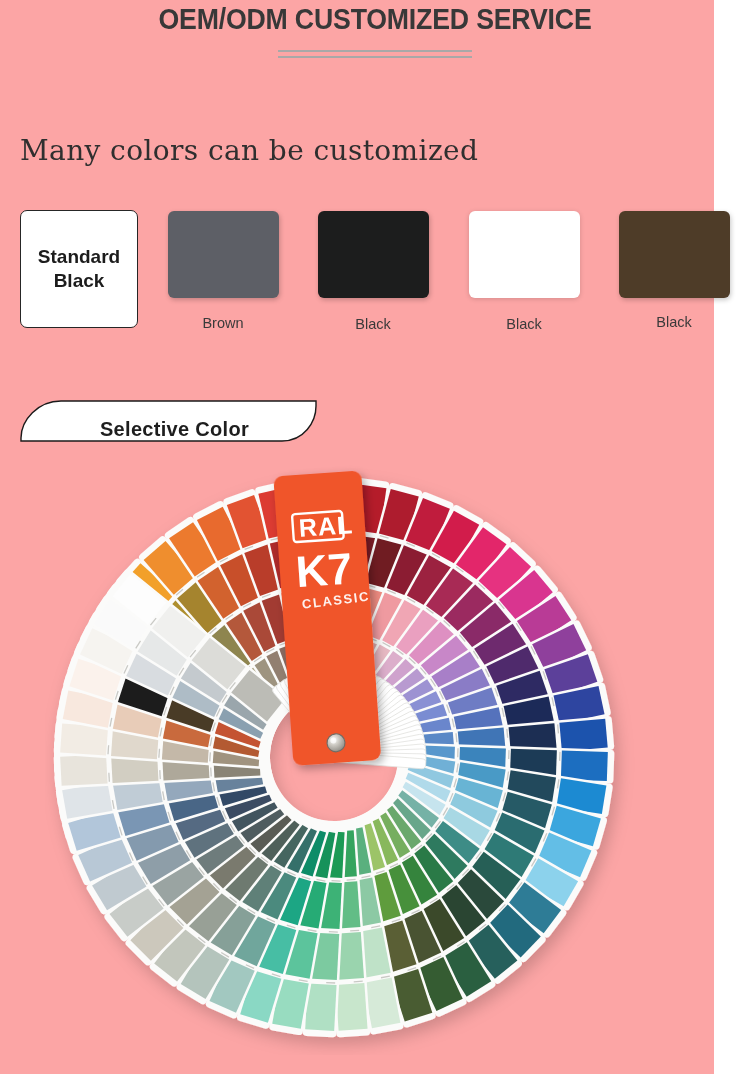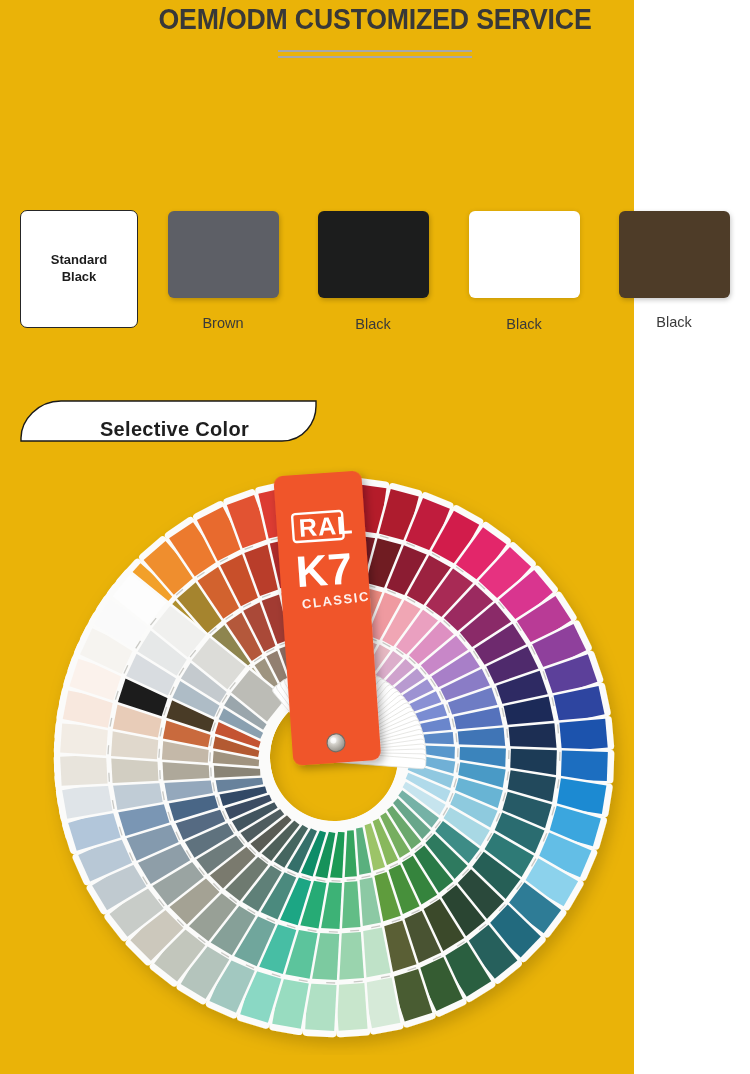--- a/index.html
+++ b/index.html
@@ -6,22 +6,22 @@
   * { box-sizing: border-box; }
   html, body {
     margin: 0; padding: 0;
     width: 750px; height: 1074px;
     background: #ffffff;
     font-family: "Liberation Sans", sans-serif;
     overflow: hidden;
   }
   .page {
     position: relative;
-    width: 634px; height: 1074px;
-    background: #eab308;
+    width: 714px; height: 1074px;
+    background: #fca5a5;
   }
 
   
   .page-title {
     position: absolute;
     left: 0; top: 3px;
     width: 750px;
     text-align: center;
     font-family: "Liberation Sans Narrow", "Liberation Sans", sans-serif;
     font-weight: bold;
@@ -71,21 +71,21 @@
     border-radius: 7px;
     background: #fff;
     display: flex;
     flex-direction: column;
     align-items: center;
     justify-content: center;
     line-height: 1.28;
   }
   .std-box span {
     display: block;
-    font-size: 13px;
+    font-size: 19px;
     font-weight: bold;
     color: #1c1c1c;
     text-align: center;
   }
   .swatch {
     position: absolute;
     width: 111px; height: 87px;
     border-radius: 6px;
     box-shadow: 1px 2px 5px rgba(0,0,0,0.22);
   }
@@ -132,20 +132,21 @@
 
 <div class="page">
 
   <div class="page-title">OEM/ODM CUSTOMIZED SERVICE</div>
 
   <div class="title-divider">
     <div class="rule r1"></div>
     <div class="rule r2"></div>
   </div>
 
+  <div class="subtitle">Many colors can be customized</div>
 
   <div class="swatch-row">
 
     <div class="std-box">
       <span>Standard</span>
       <span>Black</span>
     </div>
 
     <div class="swatch" id="sw0" style="left: 168px; top: 6px; background: rgb(93, 95, 102);"></div>
     <div class="swatch-label" style="left:153px; top:110px;">Brown</div>

